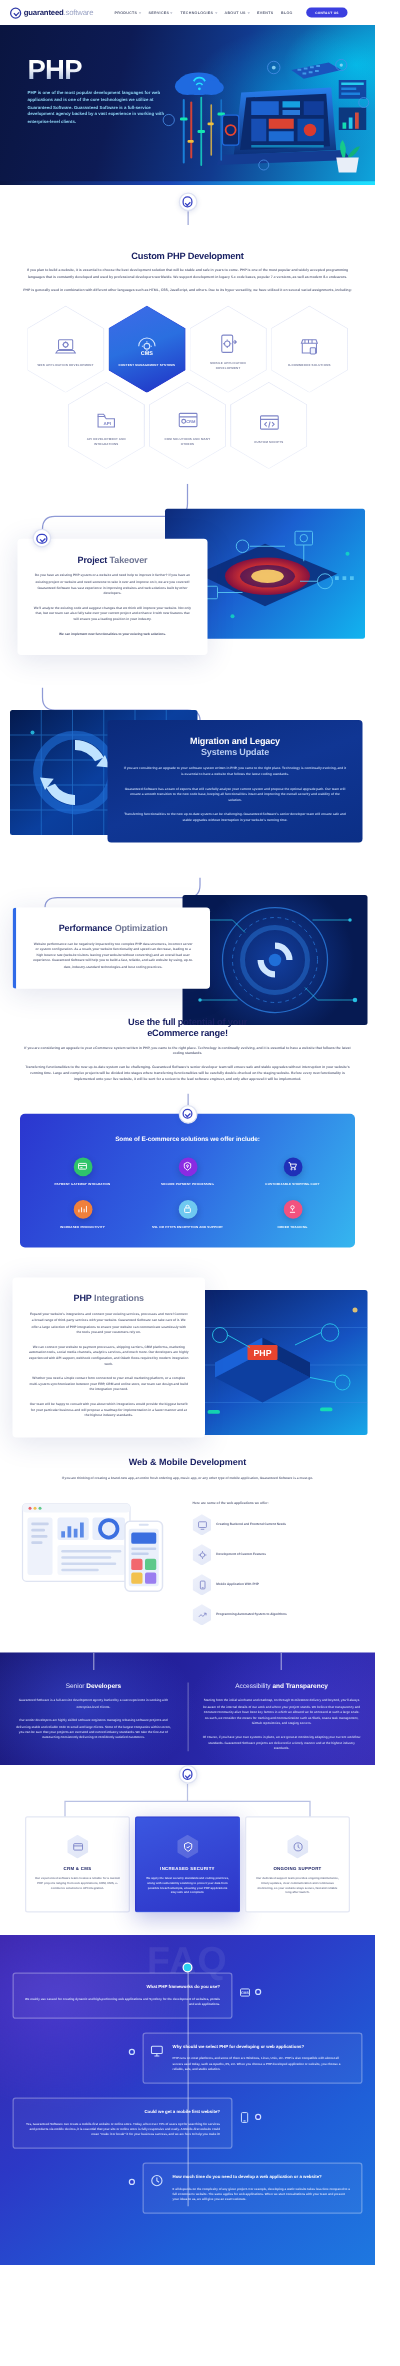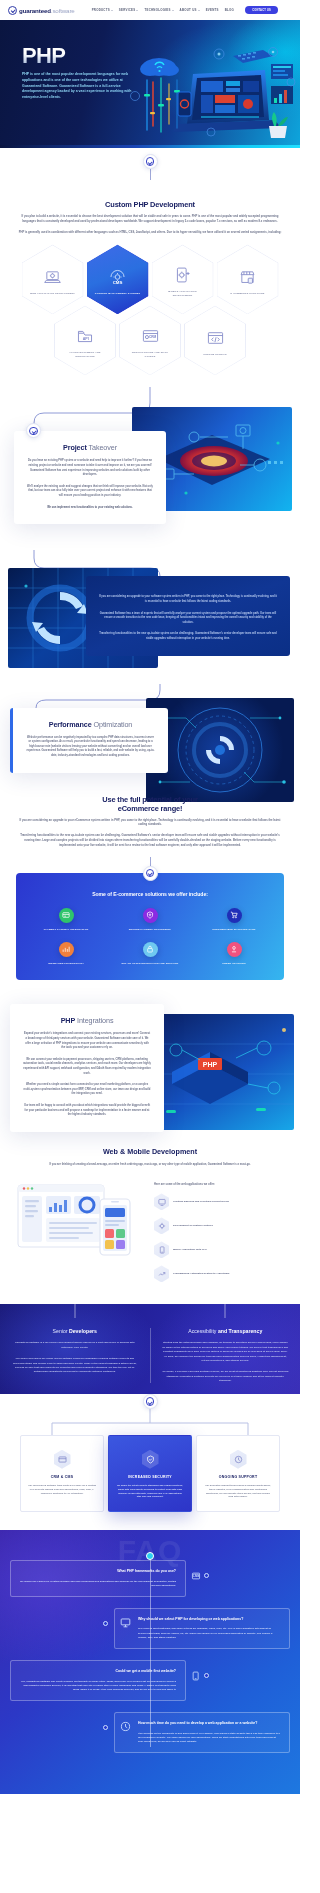--- a/index.html
+++ b/index.html
@@ -107,21 +107,21 @@
   }
   .hex.active .hex-lbl { color:#fff; }
 
   
   .card-white {
     background:#fff; border-radius:3px;
     box-shadow:0 4px 22px rgba(32,50,120,.13);
     padding:12px 13px 14px;
   }
   .card-title { text-align:center; font-size:7.2px; font-weight:800; color:#1b2264; letter-spacing:-.1px;}
-  .card-title .light { font-weight:400; color:#6f7694; }
+  .card-title .light { font-weight:700; color:#6f7694; }
   .card-p { font-size:2.6px; line-height:1.78; color:#6b7189; text-align:center; margin-top:7px; font-weight:600;}
 
   .bluecard {
     border-radius:3px; color:#fff; padding:12px 13px 14px;
     background:linear-gradient(160deg,#0b2a7a 0%,#103694 50%,#0b2f86 100%);
   }
   .bluecard .card-title { color:#fff; }
   .bluecard .card-title .light { color:#b9cdf2; }
   .bluecard .card-p { color:#b7cbf0; }
 
@@ -535,20 +535,21 @@
         <g fill="#2ad0f0" opacity=".8">
           <circle cx="110" cy="26" r="2"></circle>
             <circle cx="126" cy="58" r="2"></circle>
             <circle cx="96" cy="80" r="2"></circle>
           <circle cx="18" cy="18" r="1.6"></circle>
             <circle cx="136" cy="84" r="1.6"></circle>
         </g>
       </svg>
     </div>
     <div class="bluecard" style="position:relative;z-index:2;margin:0 10px 0 86px;">
+      <div class="card-title"><b>Migration and Legacy</b><br><span class="light">Systems Update</span></div>
       <div class="card-p">If you are considering an upgrade to your software system written in PHP, you came to the right place. Technology is continually evolving, and it is essential to have a website that follows the latest coding standards.</div>
       <div class="card-p">Guaranteed Software has a team of experts that will carefully analyze your current system and propose the optimal upgrade path. Our team will ensure a smooth transition to the new code base, keeping all functionalities intact and improving the overall security and stability of the solution.</div>
       <div class="card-p">Transferring functionalities to the new up-to-date system can be challenging. Guaranteed Software's senior developer team will ensure safe and stable upgrades without interruption in your website's running time.</div>
     </div>
   </div>
 
   <div style="position:relative;margin-top:28px;">
     <svg width="300" height="24" viewBox="0 0 300 24" style="display:block">
       <path d="M160 0 V6 Q160 16 150 16 H46 Q36 16 36 24" stroke="#8f9ad6" stroke-width="1" fill="none"></path>
     </svg>

